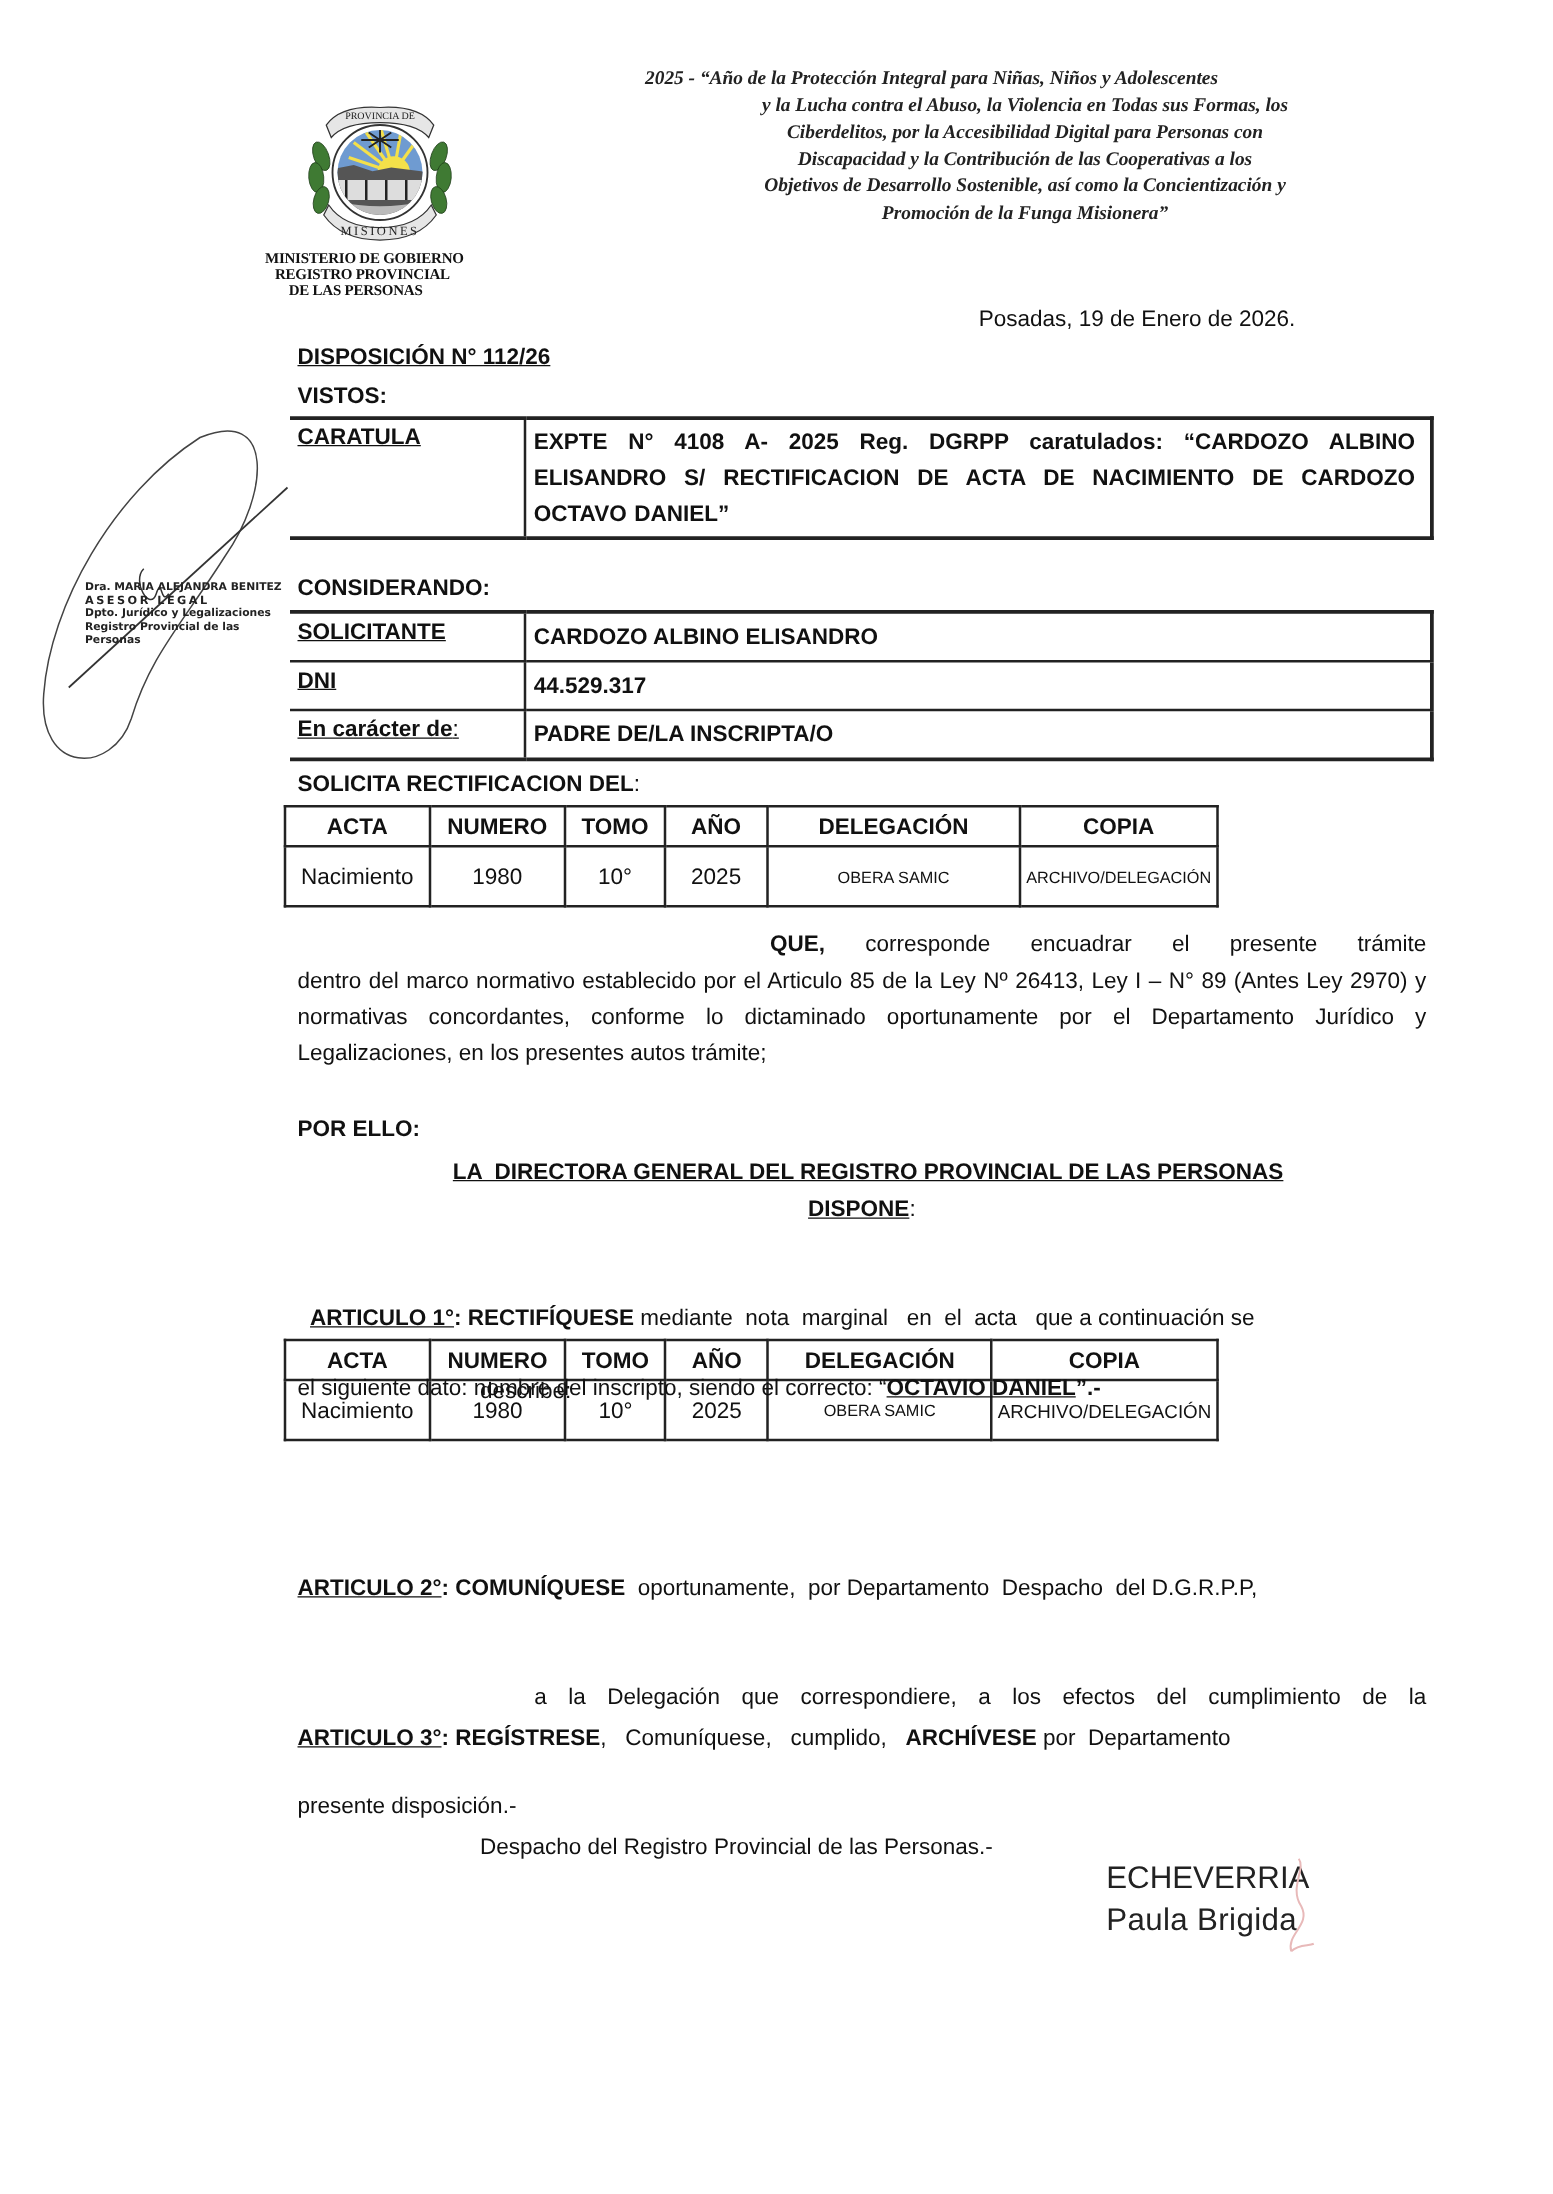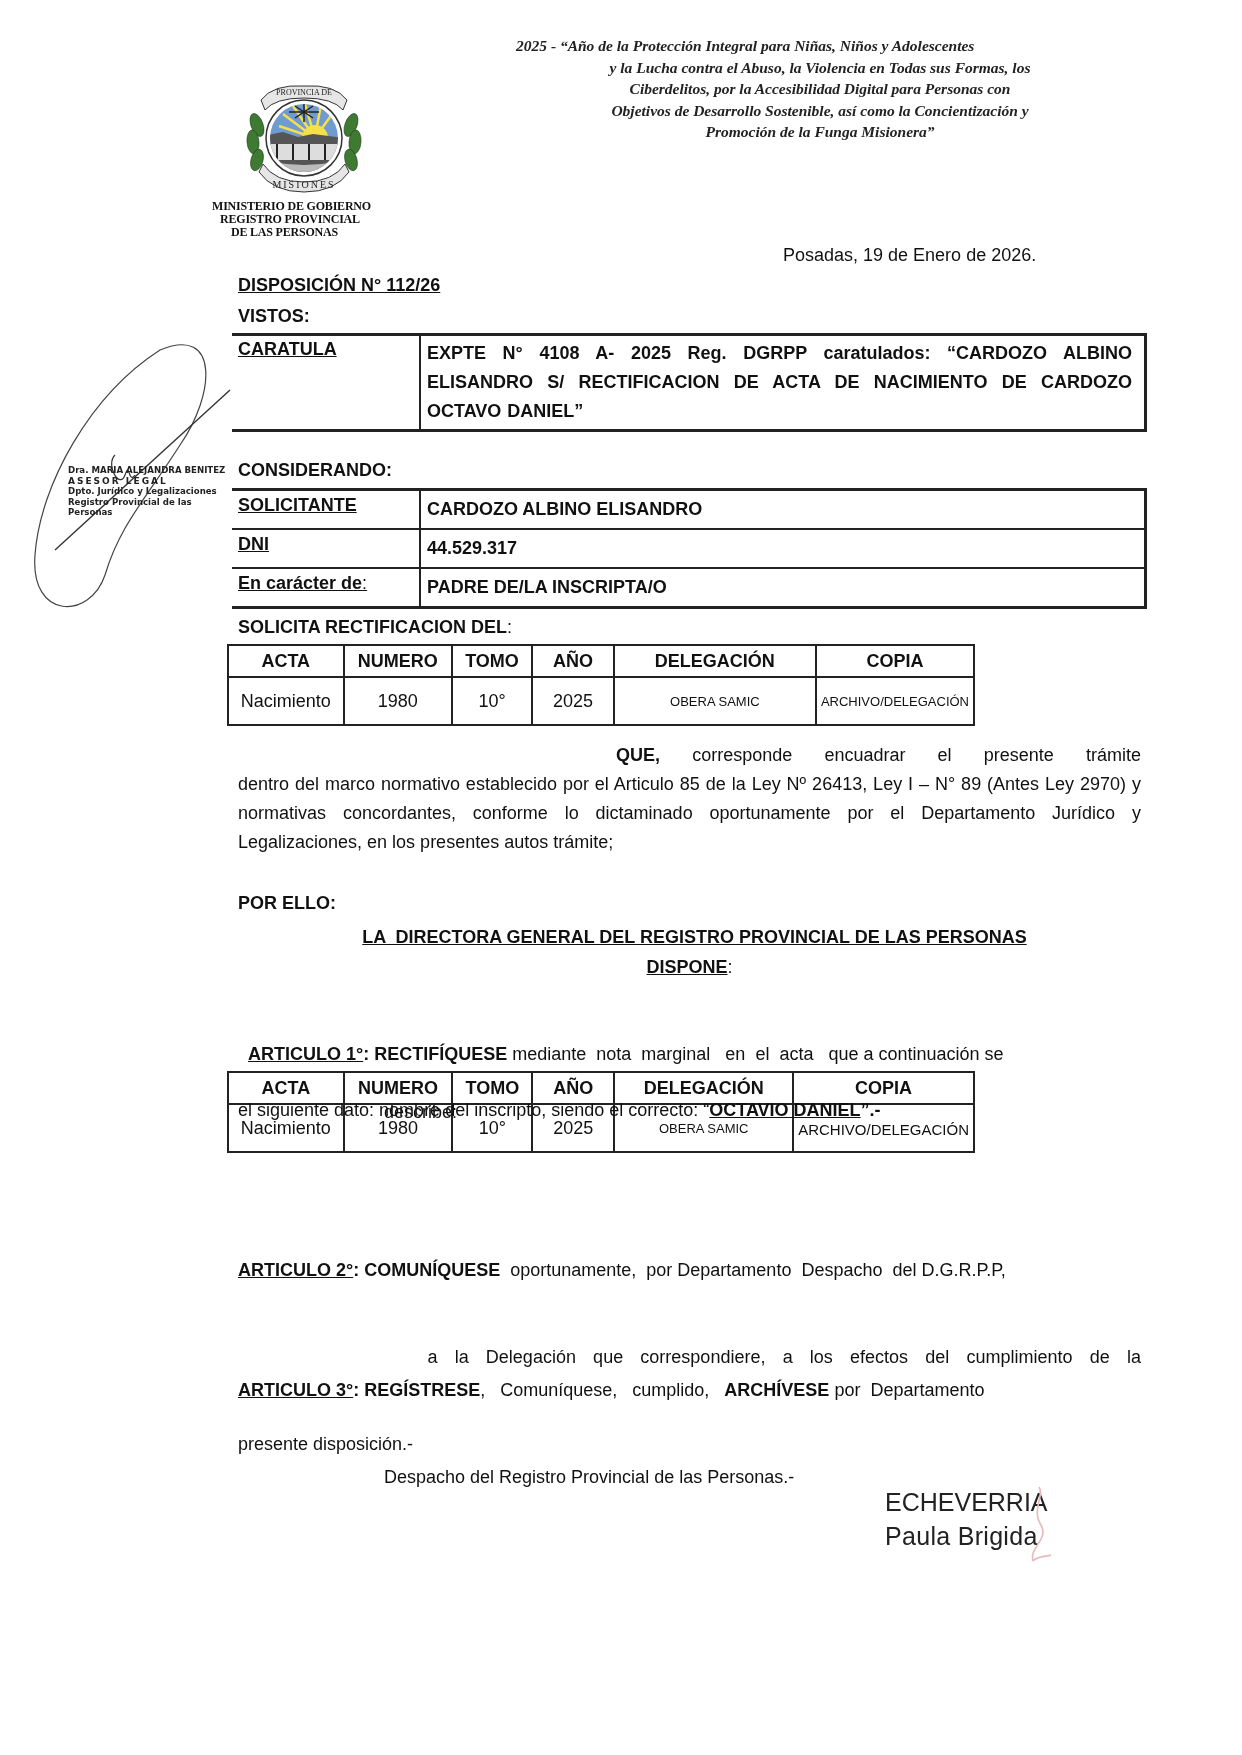--- a/index.html
+++ b/index.html
@@ -6,21 +6,21 @@
   body { width:1242px; height:1755px; position:relative; overflow:hidden;
          font-family:"Liberation Sans", sans-serif; color:#111; }
   .abs { position:absolute; }
 
   
   .crest { left:243px; top:80px; width:122px; height:118px; }
   .ministry { left:212px; top:200px; font-family:"Liberation Serif", serif; font-weight:bold;
               font-size:12px; line-height:13px; letter-spacing:-0.2px; }
   .ministry div:nth-child(2) { padding-left:8px; }
   .ministry div:nth-child(3) { padding-left:19px; }
-  .motto { left:500px; top:35px; width:640px; font-family:"Liberation Serif", serif;
+  .motto { left:500px; top:52px; width:640px; font-family:"Liberation Serif", serif;
            font-style:italic; font-weight:bold; font-size:15.5px; line-height:21.5px;
            text-align:center; color:#222; }
   .motto div:first-child { text-align:left; padding-left:16px; }
 
   .date { left:783px; top:245px; font-size:18px; }
 
   .h-disp { left:238px; top:275px; font-size:18px; font-weight:bold; text-decoration:underline; }
   .h-vistos { left:238px; top:306px; font-size:18px; font-weight:bold; }
 
   
@@ -138,20 +138,21 @@
 <div class="abs ministry">
   <div>MINISTERIO DE GOBIERNO</div>
   <div>REGISTRO PROVINCIAL</div>
   <div>DE LAS PERSONAS</div>
 </div>
 
 <div class="abs motto">
   <div>2025 - “Año de la Protección Integral para Niñas, Niños y Adolescentes</div>
   <div>y la Lucha contra el Abuso, la Violencia en Todas sus Formas, los</div>
   <div>Ciberdelitos, por la Accesibilidad Digital para Personas con</div>
+  <div>Discapacidad y la Contribución de las Cooperativas a los</div>
   <div>Objetivos de Desarrollo Sostenible, así como la Concientización y</div>
   <div>Promoción de la Funga Misionera”</div>
 </div>
 
 <div class="abs date">Posadas, 19 de Enero de 2026.</div>
 
 <div class="abs h-disp">DISPOSICIÓN N° 112/26</div>
 <div class="abs h-vistos">VISTOS:</div>
 
 <table class="abs kv caratula">

